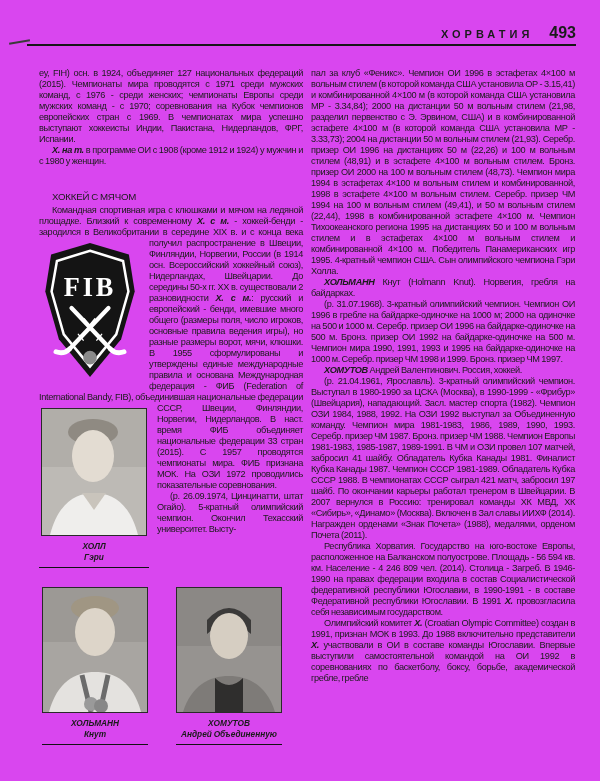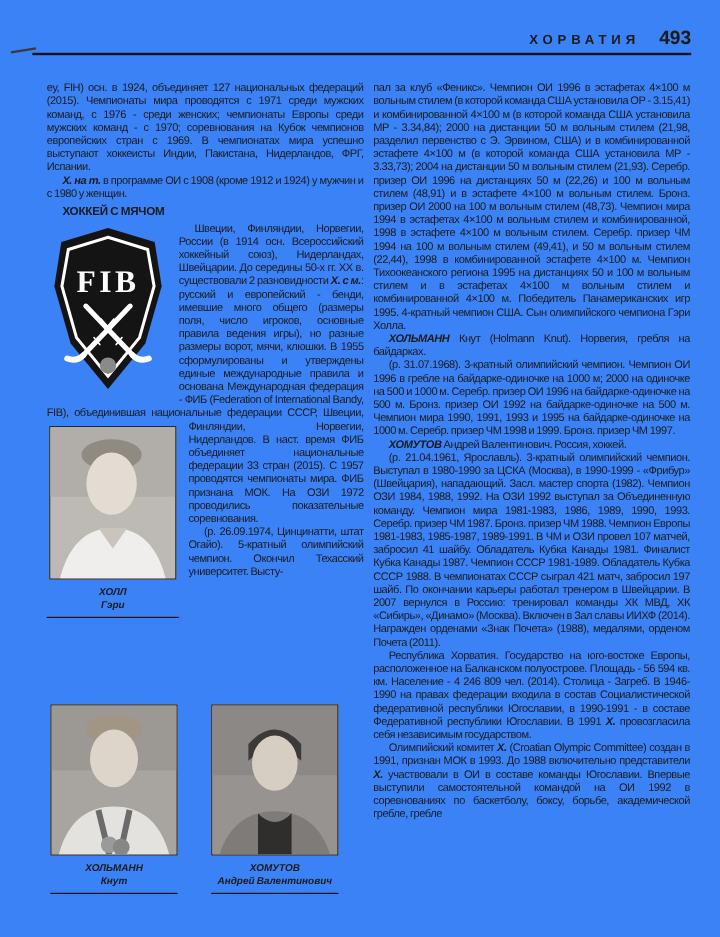--- a/index.html
+++ b/index.html
@@ -1,34 +1,34 @@
 <!DOCTYPE html>
 <html lang="ru"><head>
 <meta charset="utf-8">
 <style>
   html,body{margin:0;padding:0;background:#d9d9d9;}
-  .page{position:relative;width:600px;height:781px;background:#3b82f6;overflow:hidden;
+  .page{position:relative;width:600px;height:781px;background:#d946ef;overflow:hidden;
         color:#1b1b1b;font-family:"Liberation Sans",sans-serif;}
   
   .pagehead{position:absolute;top:24px;right:24px;display:flex;align-items:baseline;gap:16px;}
   .head-title{font-size:11px;font-weight:700;letter-spacing:4px;}
   .head-num{font-size:16px;font-weight:700;letter-spacing:0;}
   .head-rule{position:absolute;top:44px;left:27px;width:549px;height:2px;background:#161616;}
   .rule-tail{position:absolute;top:41px;left:9px;width:21px;height:1.5px;background:#3a3a3a;transform:rotate(-9deg);}
   
   .columns{position:absolute;top:68px;left:39px;width:536px;display:flex;gap:8px;}
   .col{width:264px;position:relative;height:722px;}
   .t{font-size:9.2px;line-height:11px;letter-spacing:-0.35px;word-spacing:-0.5px;
      text-align:justify;hyphens:auto;}
   p.para{margin:0;}
   .ind{text-indent:13px;}
   .gap{margin-top:9px;}
   .gap2{margin-top:5px;}
   .bseg{font-weight:700;font-style:italic;}
-  h3.entry-head{font-size:9.7px;font-weight:700;margin:4px 0 3px;padding-left:13px;letter-spacing:-0.2px;}
+  h3.entry-head{font-size:9.7px;font-weight:400;margin:24px 0 3px;padding-left:13px;letter-spacing:-0.2px;}
   
   .float-fib{float:left;width:98px;height:142px;margin:3px 10px 3px 2px;}
   .float-fib svg{display:block;width:98px;height:140px;}
   figure{margin:0;padding:0;}
   .float-fig{float:left;clear:left;width:110px;margin:5px 8px 3px 0;}
   .photo{display:block;width:104px;height:126px;border:1px solid #2a2a2a;margin:0 auto;background:#b5b2ae;}
   .photo svg{display:block;width:104px;height:126px;}
   .photo.short{height:124px;}
   .photo.short svg{height:124px;}
   .figcap{font-style:italic;font-weight:700;font-size:8.3px;line-height:10.5px;
@@ -51,20 +51,21 @@
 
   <div class="columns">
 
     <div class="col t">
       <p class="para">еу, FIH) осн. в 1924, объединяет 127 национальных федераций (2015). Чемпионаты мира проводятся с 1971 среди мужских команд, с 1976 - среди женских; чемпионаты Европы среди мужских команд - с 1970; соревнования на Кубок чемпионов европейских стран с 1969. В чемпионатах мира успешно выступают хоккеисты Индии, Пакистана, Нидерландов, ФРГ, Испании.</p>
       <p class="para ind gap2"><span class="bseg">Х. на т.</span><span> в программе ОИ с 1908 (кроме 1912 и 1924) у мужчин и с 1980 у женщин.</span></p>
 
       <h3 class="entry-head">ХОККЕЙ С МЯЧОМ</h3>
 
       <div class="para ind">
+        <span><span>Командная спортивная игра с клюшками и мячом на ледяной площадке. Близкий к современному </span><span class="bseg">Х. с м.</span><span> - хоккей-бенди - зародился в Великобритании в середине XIX в. и с конца века получил распространение в </span></span>
         <span class="float-fib">
           <svg viewBox="0 0 100 144" xmlns="http://www.w3.org/2000/svg" aria-hidden="true">
             <path d="M50 2 L90 14 L96 52 L82 101 L50 140 L18 101 L4 52 L10 14 Z" fill="#141414"></path>
             <path d="M50 10 L84 20.5 L89.5 52 L77 96 L50 129 L23 96 L10.5 52 L16 20.5 Z" fill="none" stroke="#ffffff" stroke-width="2.6"></path>
             <text x="50" y="57" text-anchor="middle" font-family="Liberation Serif, serif" font-size="27" font-weight="bold" letter-spacing="3" fill="#ffffff">FIB</text>
             <g stroke="#ffffff" stroke-linecap="round" fill="none">
               <path d="M31 69 L71 111" stroke-width="4.4"></path>
               <path d="M69 69 L29 111" stroke-width="4.4"></path>
               <path d="M71 111 Q77 117 85 114" stroke-width="5"></path>
               <path d="M29 111 Q23 117 15 114" stroke-width="5"></path>
@@ -122,21 +123,21 @@
               <rect width="104" height="124" fill="#969390"></rect>
               <rect width="104" height="58" fill="#8b8885"></rect>
               <path d="M30 32 Q52 8 74 32 L74 46 Q52 26 30 46 Z" fill="#3b3a39"></path>
               <ellipse cx="52" cy="48" rx="19" ry="23" fill="#d6cec2"></ellipse>
               <path d="M6 124 C14 98 32 88 52 88 C72 88 90 98 98 124 Z" fill="#7e7b78"></path>
               <path d="M38 90 Q52 104 66 90 L66 124 L38 124 Z" fill="#2f2e2d"></path>
             </svg>
           </span>
           <figcaption class="figcap">
             <div>ХОМУТОВ</div>
-            <div>Андрей Валентинович</div>
+            <div>Андрей Объединенную</div>
           </figcaption>
           <div class="cap-rule"></div>
         </figure>
       </div>
     </div>
 
     <div class="col t">
       <p class="para">пал за клуб «Феникс». Чемпион ОИ 1996 в эстафетах 4×100 м вольным стилем (в которой команда США установила ОР - 3.15,41) и комбинированной 4×100 м (в которой команда США установила МР - 3.34,84); 2000 на дистанции 50 м вольным стилем (21,98, разделил первенство с Э. Эрвином, США) и в комбинированной эстафете 4×100 м (в которой команда США установила МР - 3.33,73); 2004 на дистанции 50 м вольным стилем (21,93). Серебр. призер ОИ 1996 на дистанциях 50 м (22,26) и 100 м вольным стилем (48,91) и в эстафете 4×100 м вольным стилем. Бронз. призер ОИ 2000 на 100 м вольным стилем (48,73). Чемпион мира 1994 в эстафетах 4×100 м вольным стилем и комбинированной, 1998 в эстафете 4×100 м вольным стилем. Серебр. призер ЧМ 1994 на 100 м вольным стилем (49,41), и 50 м вольным стилем (22,44), 1998 в комбинированной эстафете 4×100 м. Чемпион Тихоокеанского региона 1995 на дистанциях 50 и 100 м вольным стилем и в эстафетах 4×100 м вольным стилем и комбинированной 4×100 м. Победитель Панамериканских игр 1995. 4-кратный чемпион США. Сын олимпийского чемпиона Гэри Холла.</p>
 
       <p class="para ind gap"><span class="bseg">ХОЛЬМАНН</span><span> Кнут (Holmann Knut). Норвегия, гребля на байдарках.</span></p>

